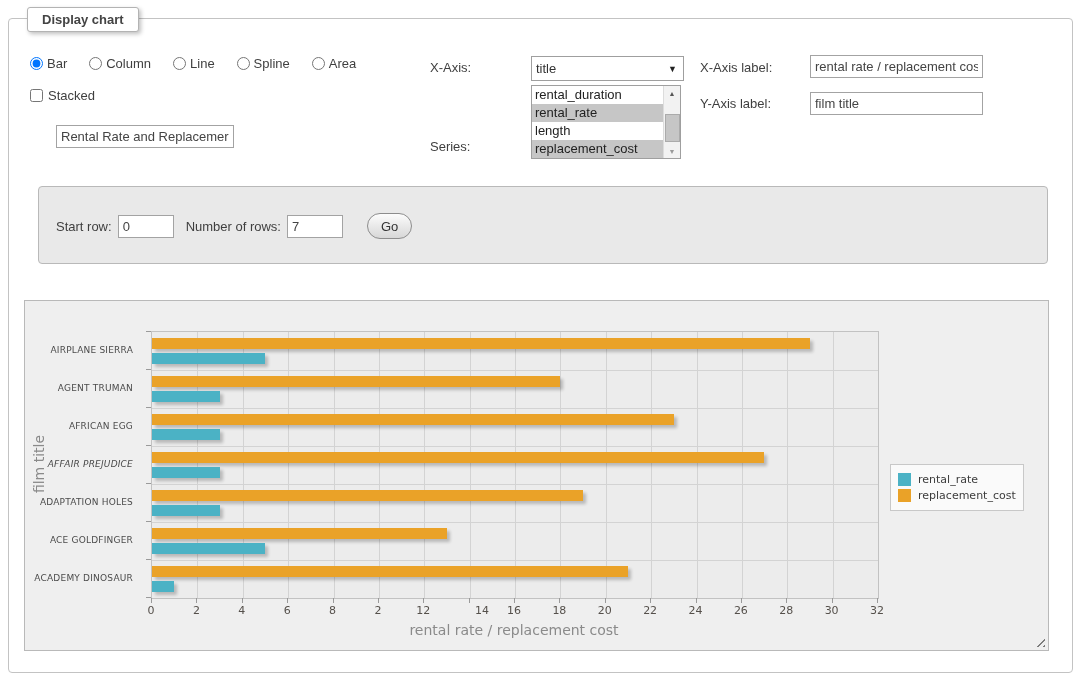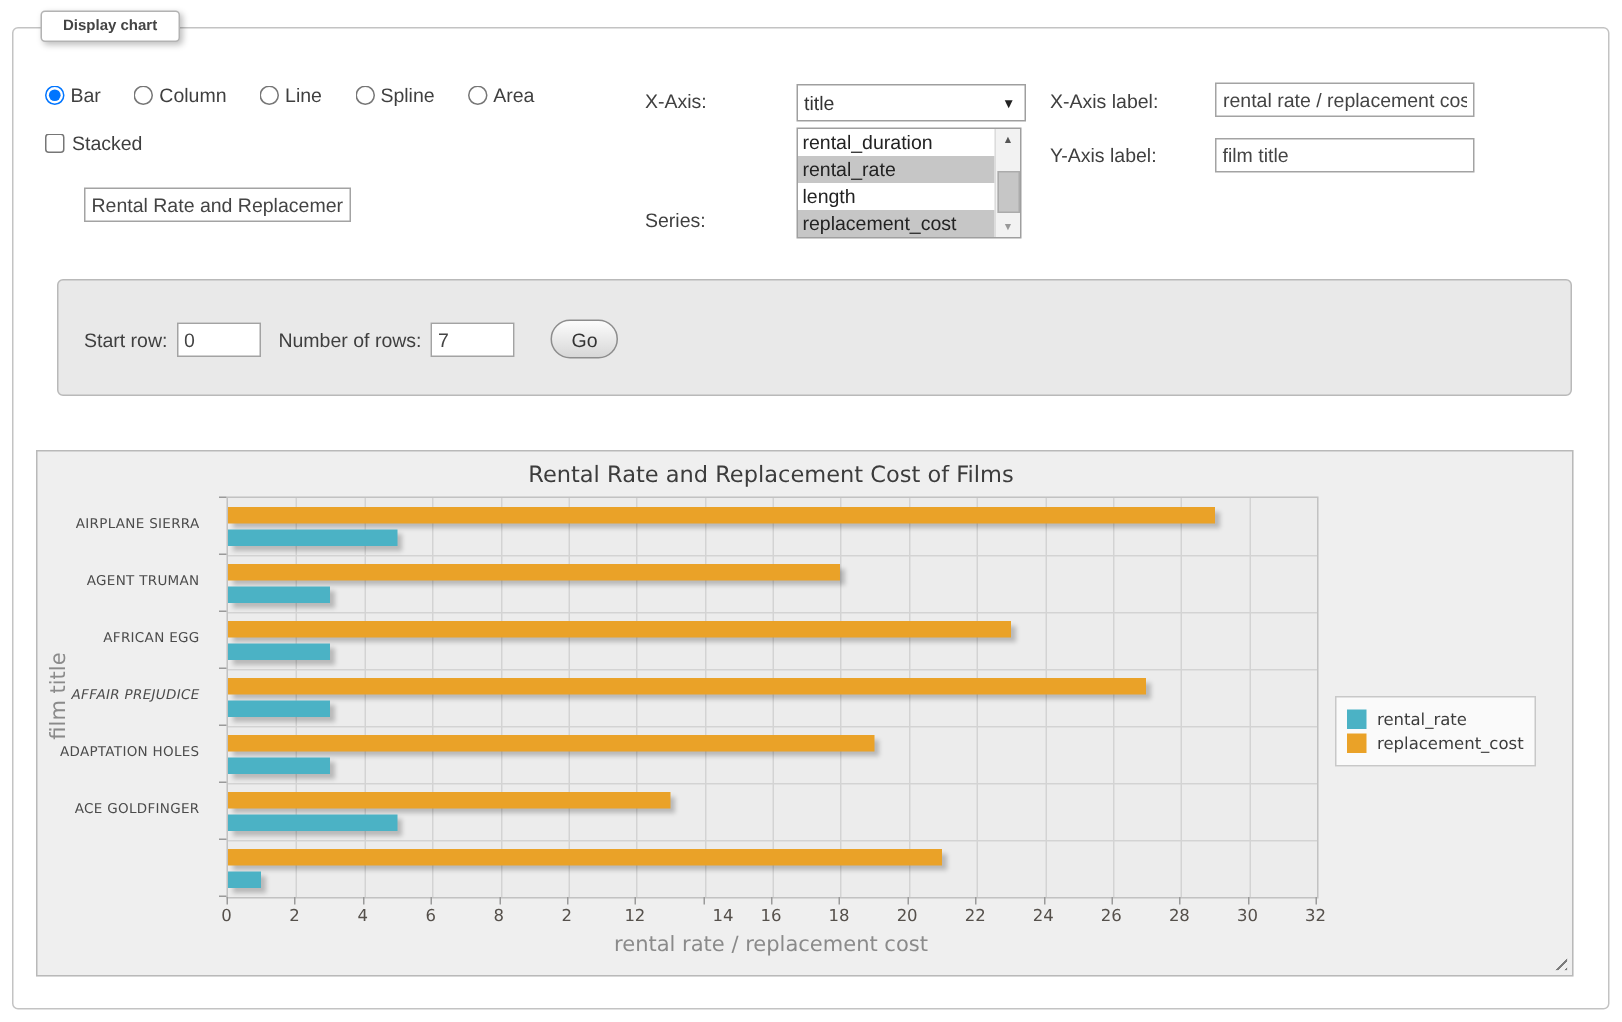--- a/index.html
+++ b/index.html
@@ -1,21 +1,21 @@
 <!DOCTYPE html>
 <html><head>
 <meta charset="utf-8">
 <style>
   html,body{margin:0;padding:0;background:#fff;width:1081px;height:681px;
     font-family:"Liberation Sans",sans-serif;font-size:13px;color:#3f3f3f;overflow:hidden;position:relative;}
   .abs{position:absolute;}
   
   .fieldset{left:8px;top:18px;width:1063px;height:653px;border:1px solid #c3c3c3;border-radius:4px;background:#fff;}
   .legend-box{left:27px;top:7px;background:#fff;border:1px solid #b3b3b3;border-radius:3px;
-    padding:4px 14px;font-weight:bold;color:#444;box-shadow:2px 2px 4px rgba(0,0,0,0.25);font-size:10px;}
+    padding:4px 14px;font-weight:bold;color:#444;box-shadow:2px 2px 4px rgba(0,0,0,0.25);font-size:13px;}
   
   .radio-row{left:30px;top:56px;display:flex;align-items:center;gap:22px;}
   .radio-row label{display:flex;align-items:center;gap:4px;cursor:default;}
   input[type=radio],input[type=checkbox]{margin:0;width:13px;height:13px;}
   .stacked-row{left:30px;top:88px;display:flex;align-items:center;gap:5px;}
   .txt{border:1px solid #a3a3a3;height:17px;padding:2px 4px;font-family:"Liberation Sans",sans-serif;
     font-size:13px;color:#444;background:#fff;}
   .title-input{left:30px;top:125px;width:168px;margin-left:26px;}
   .lbl-r{}
   .xaxis-lbl{left:430px;top:60px;width:95px;}
@@ -134,21 +134,20 @@
   <div class="rows-inner">
     <span>Start row:</span>
     <input class="txt small" value="0" style="">
     <span class="sp">Number of rows:</span>
     <input class="txt small" value="7" style="">
     <button class="go-btn">Go</button>
   </div>
 </div>
 
 <div class="abs chart-wrap" id="chart">
-  <div class="chart-title">Rental Rate and Replacement Cost of Films</div>
   <div class="y-title">film title</div>
   <div class="plot" id="plot">
       <div class="gl-v" style="left: 45.375px;"></div>
       <div class="gl-v" style="left: 90.75px;"></div>
       <div class="gl-v" style="left: 136.125px;"></div>
       <div class="gl-v" style="left: 181.5px;"></div>
       <div class="gl-v" style="left: 226.875px;"></div>
       <div class="gl-v" style="left: 272.25px;"></div>
       <div class="gl-v" style="left: 317.625px;"></div>
       <div class="gl-v" style="left: 363px;"></div>
@@ -205,20 +204,21 @@
         <span class="leg-txt">replacement_cost</span>
       </div>
     </div>
   <div class="resize-handle"></div>
 <div class="cat-lbl" style="top: 30px;">AIRPLANE SIERRA</div>
     <div class="cat-lbl" style="top: 68px;">AGENT TRUMAN</div>
     <div class="cat-lbl" style="top: 106px;">AFRICAN EGG</div>
     <div class="cat-lbl" style="top: 144px; font-style: italic;">AFFAIR PREJUDICE</div>
     <div class="cat-lbl" style="top: 182px;">ADAPTATION HOLES</div>
     <div class="cat-lbl" style="top: 220px;">ACE GOLDFINGER</div>
+    <div class="cat-lbl" style="top: 258px;">ACADEMY DINOSAUR</div>
     <div class="ytick" style="top: 30px;"></div>
     <div class="ytick" style="top: 68px;"></div>
     <div class="ytick" style="top: 106px;"></div>
     <div class="ytick" style="top: 144px;"></div>
     <div class="ytick" style="top: 182px;"></div>
     <div class="ytick" style="top: 220px;"></div>
     <div class="ytick" style="top: 258px;"></div>
     <div class="ytick" style="top: 296px;"></div>
     <div class="xtick-mark" style="left: 126px;"></div>
     <div class="xtick-lbl" style="left: 126px;">0</div>

